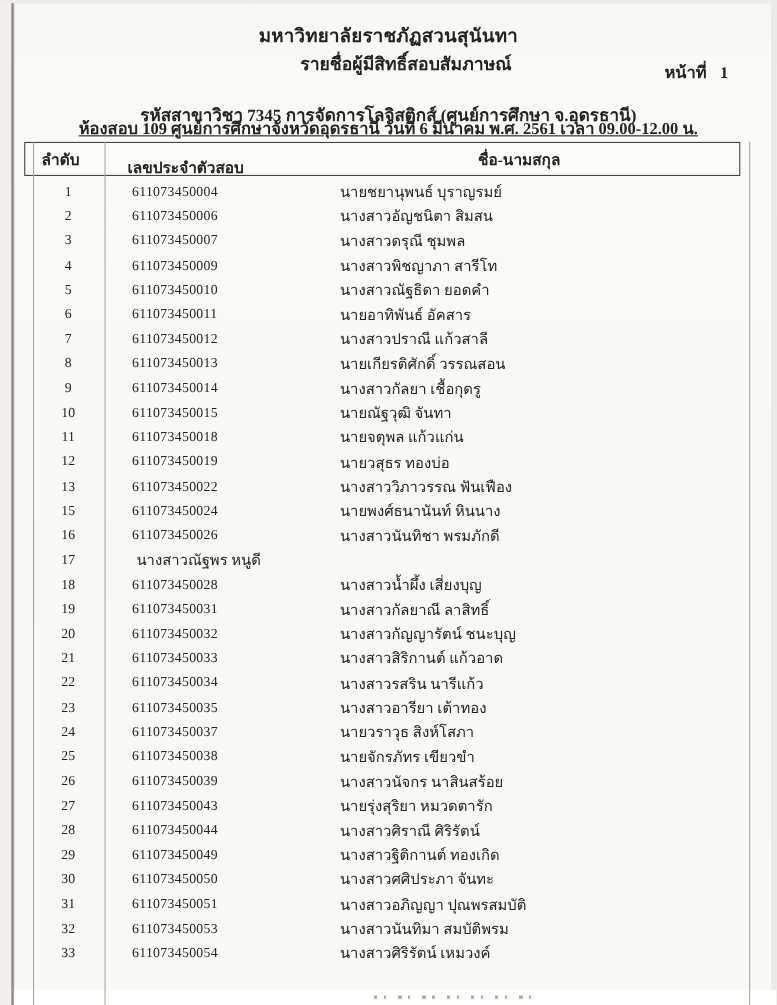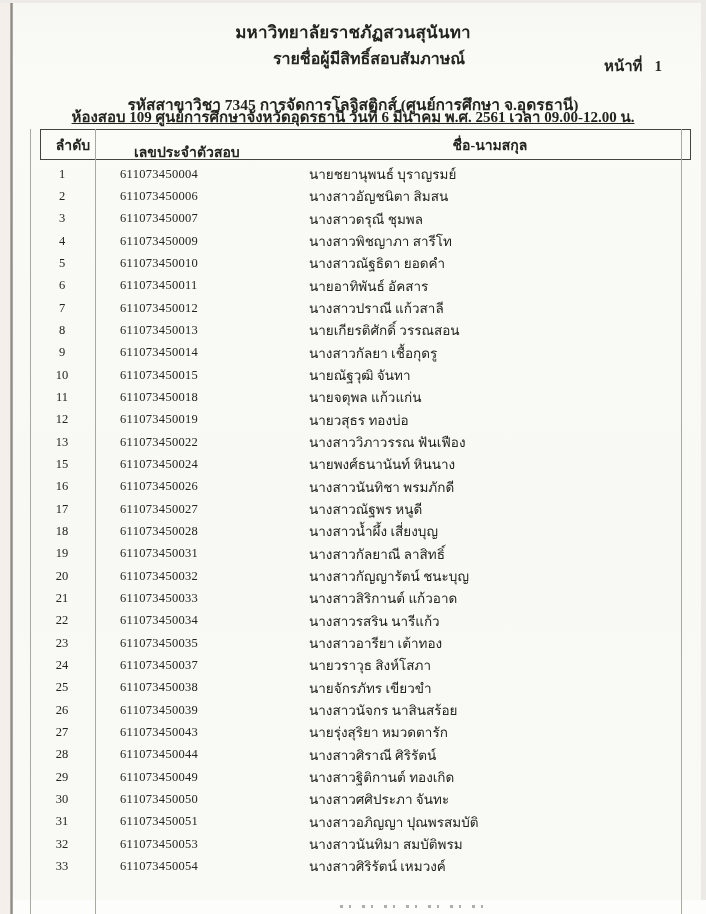--- a/index.html
+++ b/index.html
@@ -28,21 +28,21 @@
   .pageno{position:absolute;top:19px;right:44px;font-size:15px;font-weight:bold;margin-top:35px;}
   .pageno .num{display:inline-block;margin-left:12px;}
   .subtitle{position:absolute;top:46px;left:16px;width:706px;text-align:center;
     font-size:16px;font-weight:bold;}
   .program{position:absolute;top:76px;left:0;width:706px;text-align:center;
     font-size:15.5px;font-weight:bold;margin-top:16px;}
   .session{position:absolute;top:105px;left:0;width:706px;text-align:center;
     font-size:15px;font-weight:bold;text-decoration:underline;}
 
   
-  .thead{position:absolute;left:40px;top:129px;width:651px;height:31px;
+  .thead{position:absolute;left:22px;top:129px;width:651px;height:31px;
     border:1.6px solid #45453f;box-sizing:border-box;display:flex;align-items:center;
     background:#fbfbf8;}
   .thead .h-no{width:64px;text-align:center;font-weight:bold;font-size:14px;}
   .thead .h-id{width:185px;padding-left:29px;box-sizing:border-box;font-weight:bold;font-size:14px;margin-top:14px;}
   .thead .h-name{flex:1;text-align:center;font-weight:bold;font-size:14px;}
 
   .vline{position:absolute;width:1px;top:129px;height:785px;background:#a9a9a2;}
   .vline.l{left:30px;}
   .vline.m{left:95px;}
   .vline.r{left:681px;}
@@ -158,21 +158,20 @@
         <div class="c-id">611073450024</div>
         <div class="c-name">นายพงศ์ธนานันท์ หินนาง</div>
       </div>
       <div class="trow">
         <div class="c-no">16</div>
         <div class="c-id">611073450026</div>
         <div class="c-name">นางสาวนันทิชา พรมภักดี</div>
       </div>
       <div class="trow">
         <div class="c-no">17</div>
-        <div class="c-id">611073450027</div>
         <div class="c-name">นางสาวณัฐพร หนูดี</div>
       </div>
       <div class="trow">
         <div class="c-no">18</div>
         <div class="c-id">611073450028</div>
         <div class="c-name">นางสาวน้ำผึ้ง เสี่ยงบุญ</div>
       </div>
       <div class="trow">
         <div class="c-no">19</div>
         <div class="c-id">611073450031</div>

